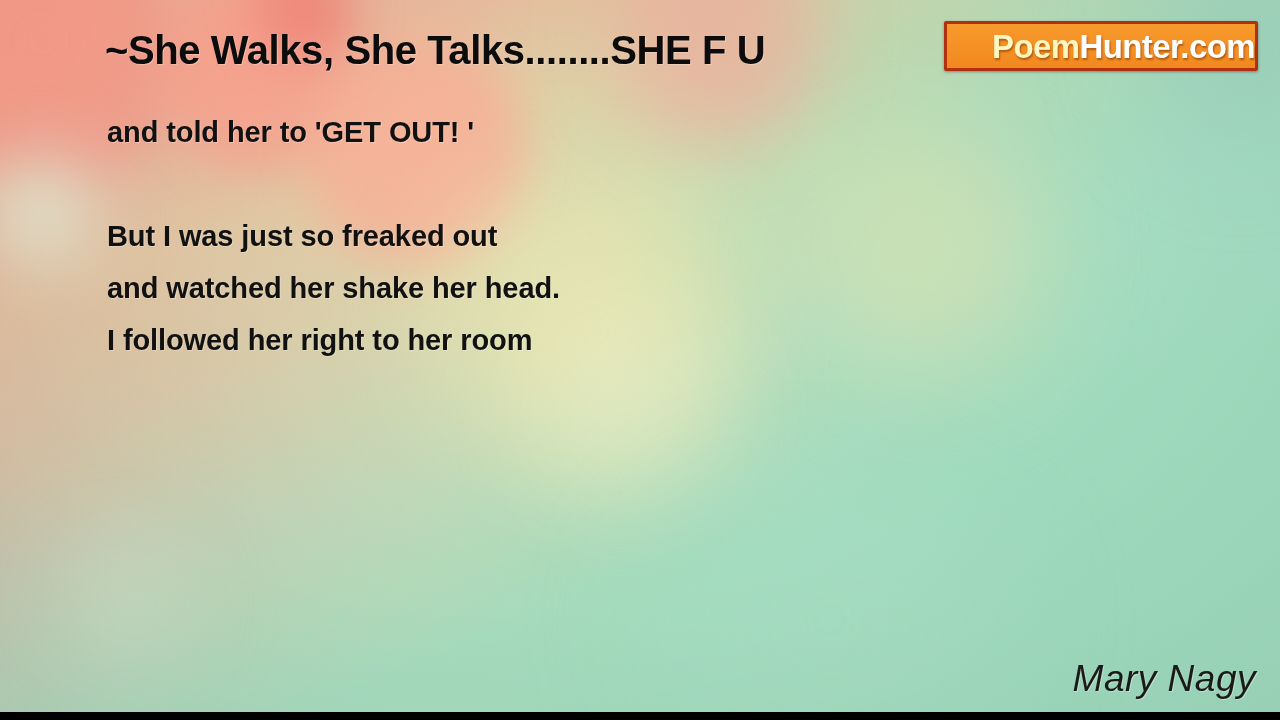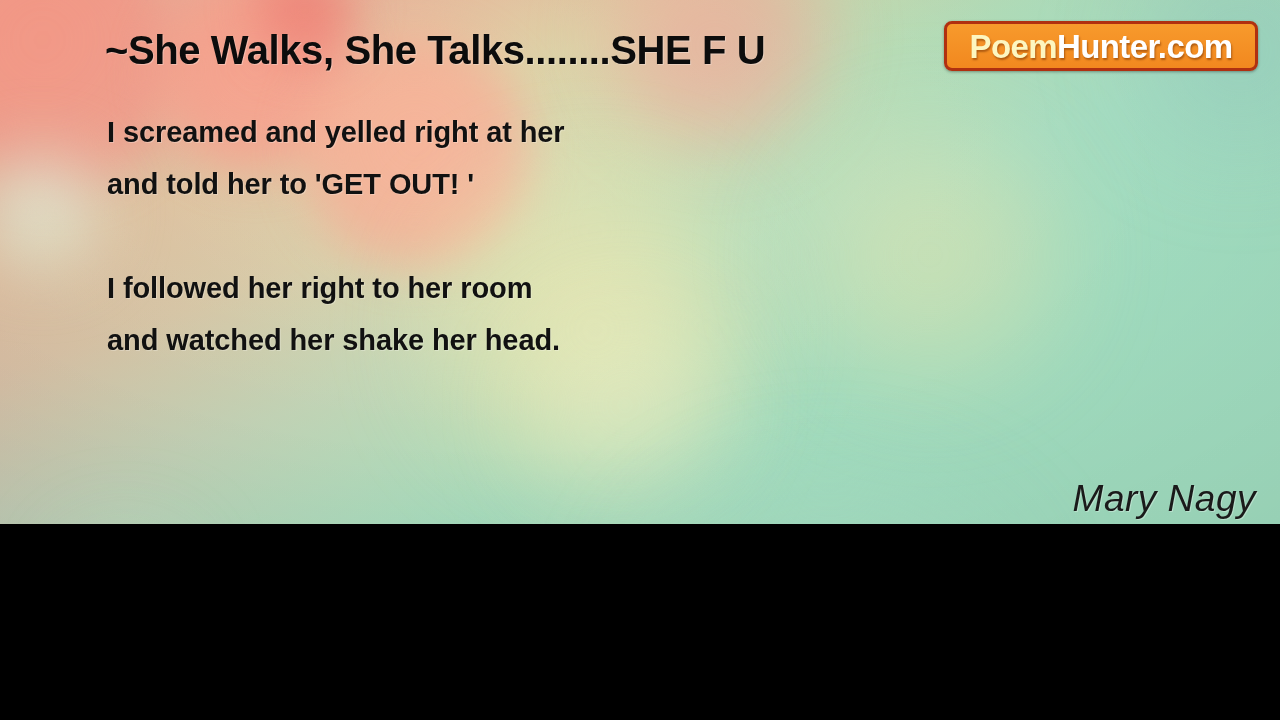--- a/index.html
+++ b/index.html
@@ -8,21 +8,21 @@
     padding: 0;
     background: #000;
   }
   body {
     font-family: "Liberation Sans", sans-serif;
   }
 
   #slide {
     position: relative;
     width: 1280px;
-    height: 524px;
+    height: 712px;
     overflow: hidden;
     background: #bef264;
   }
 
   
   .bg-base {
     position: absolute;
     inset: 0;
     background:
       linear-gradient(160deg,
@@ -89,42 +89,42 @@
     height: 52px;
     white-space: pre;
     letter-spacing: -0.1px;
     text-shadow: 1px 1px 0 rgba(255,255,255,0.25);
   }
   .poem-line.blank { color: transparent; }
 
   .author {
     position: absolute;
     right: 24px;
-    bottom: 4px;
+    bottom: 12px;
     font-size: 37px;
     font-style: italic;
     color: #1a1a1a;
     letter-spacing: 0.5px;
     text-shadow: 1px 1px 0 rgba(255,255,255,0.30);
   }
 
   
   .badge {
     position: absolute;
     left: 944px;
     top: 21px;
     width: 314px;
     height: 50px;
     box-sizing: border-box;
     background: linear-gradient(180deg, #f79a2c 0%, #f2881f 100%);
     border: 3px solid #b03010;
-    border-radius: 8px;
+    border-radius: 2px;
     display: flex;
     align-items: center;
-    justify-content: center;
+    justify-content: flex-end;
     box-shadow: 0 1px 3px rgba(0,0,0,0.35);
   }
   .badge-text {
     font-size: 33px;
     font-weight: bold;
     line-height: 1;
     white-space: nowrap;
     letter-spacing: -0.6px;
     text-shadow: 1px 2px 2px rgba(120,50,0,0.55);
   }
@@ -176,22 +176,22 @@
 
   <div class="vignette"></div>
 
   <div class="title">~She Walks, She Talks........SHE F           U</div>
 
   <div class="badge">
     <span class="badge-text"><span class="badge-poem">Poem</span><span class="badge-hunter">Hunter.com</span></span>
   </div>
 
   <div class="poem">
-    <div class="poem-line">I screamed and yelled right at her</div>
     <div class="poem-line">and told her to 'GET OUT! '</div>
     <div class="poem-line blank"> </div>
+    <div class="poem-line">But I was just so freaked out</div>
+    <div class="poem-line">and watched her shake her head.</div>
     <div class="poem-line">I followed her right to her room</div>
-    <div class="poem-line">and watched her shake her head.</div>
   </div>
 
   <div class="author">Mary Nagy</div>
 
 </div>
 
 </body></html>

